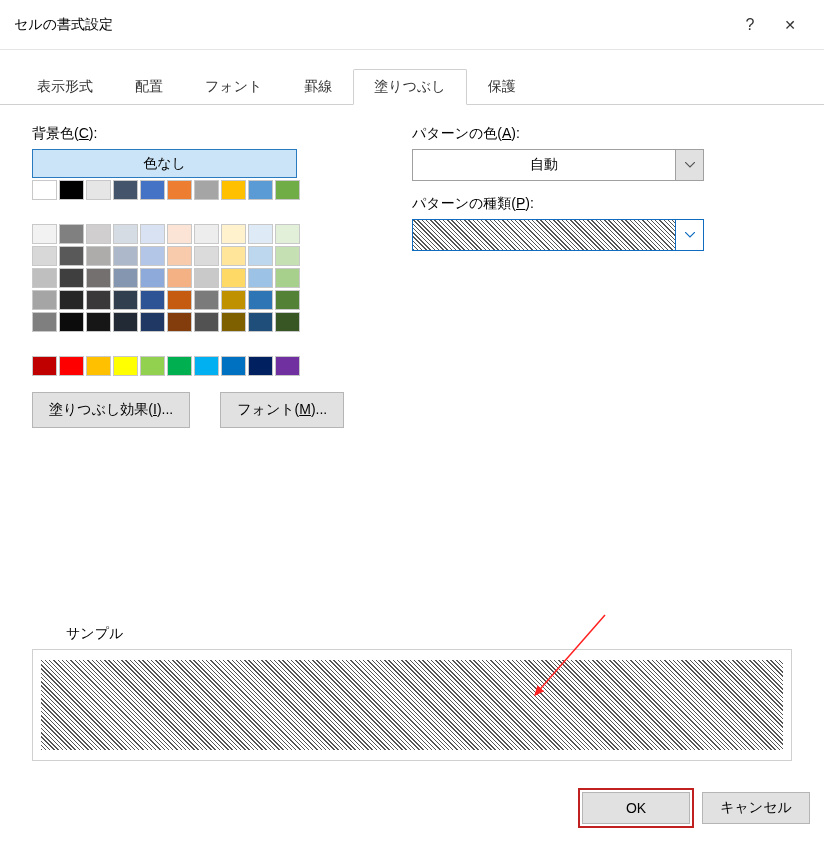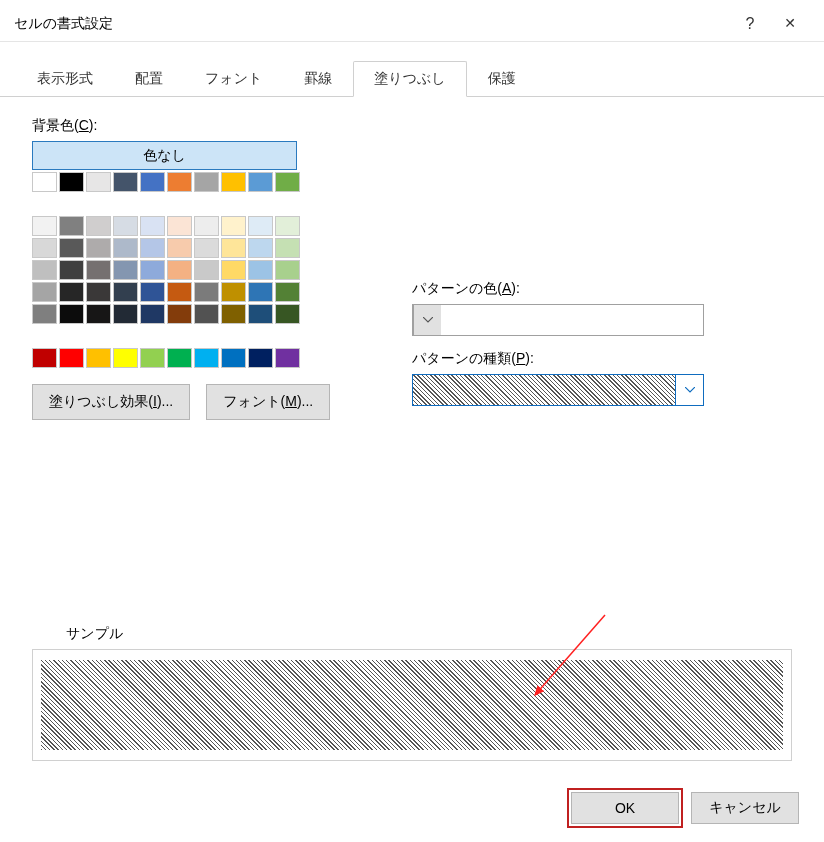--- a/index.html
+++ b/index.html
@@ -5,22 +5,23 @@
 * { box-sizing: border-box; margin: 0; padding: 0; }
 body {
   font-family: "Yu Gothic UI", "Meiryo UI", "MS UI Gothic", sans-serif;
   font-size: 13px;
   background: #fff;
   width: 824px;
   height: 842px;
   position: relative;
 }
 .titlebar {
-  height: 42px;
-  display: flex;
+  height: 50px;
+  display: flex;
+  align-items: center;
   padding: 15px 14px;
   border-bottom: 1px solid #e5e5e5;
 }
 .titlebar .title { flex: 1; font-size: 14px; }
 .titlebar .help { width: 40px; text-align: center; font-size: 16px; color: #333; cursor: pointer; }
 .titlebar .close { width: 40px; text-align: center; font-size: 14px; color: #333; cursor: pointer; }
 
 .tabs {
   display: flex;
   padding: 18px 16px 0 16px;
@@ -40,21 +41,20 @@
   border: 1px solid #d0d0d0;
   border-bottom: 1px solid #fff;
   background: #fff;
   border-radius: 2px 2px 0 0;
 }
 
 .content {
   padding: 20px 32px;
   display: flex;
   gap: 20px;
-  align-items: flex-end;
 }
 .left-col { width: 360px; }
 .right-col { flex: 1; }
 
 .section-label { font-size: 14px; margin-bottom: 6px; }
 .section-label .u { text-decoration: underline; }
 
 .no-color-btn {
   width: 265px;
   height: 29px;
@@ -75,21 +75,21 @@
   margin-bottom: 8px;
 }
 .swatch {
   width: 25px;
   height: 20px;
   cursor: pointer;
   border: 1px solid #c8c8c8;
 }
 .swatch.sep { grid-column: 1 / -1; height: 6px; border: none; background: transparent; cursor: default; }
 
-.btn-row { display: flex; gap: 16px; margin-top: 16px; }
+.btn-row { display: flex; gap: 30px; margin-top: 16px; }
 .btn {
   background: #e1e1e1;
   border: 1px solid #b5b5b5;
   padding: 8px 16px;
   font-size: 14px;
   cursor: pointer;
 }
 .btn .u { text-decoration: underline; }
 
 .dropdown {
@@ -156,21 +156,21 @@
 
 .footer {
   position: absolute;
   bottom: 0;
   right: 0;
   left: 0;
   height: 68px;
   display: flex;
   align-items: center;
   justify-content: flex-end;
-  padding: 0 25px;
+  padding: 0 14px;
   gap: 12px;
 }
 .footer .btn {
   width: 108px;
   height: 32px;
   padding: 0;
   display: flex;
   align-items: center;
   justify-content: center;
   font-size: 14px;
@@ -283,20 +283,21 @@
         <span>フォント(</span><span class="u">M</span><span>)...</span>
       </div>
     </div>
   </div>
 
   <div class="right-col">
     <div class="section-label">
       <span>パターンの色(</span><span class="u">A</span><span>):</span>
     </div>
     <div class="dropdown">
+      <div class="dd-body">自動</div>
       <div class="dd-arrow">
         <svg viewBox="0 0 10 6">
             <path d="M0 0 L5 5 L10 0" fill="none" stroke="#555" stroke-width="1.2"></path>
           </svg>
       </div>
     </div>
 
     <div class="section-label">
       <span>パターンの種類(</span><span class="u">P</span><span>):</span>
     </div>

